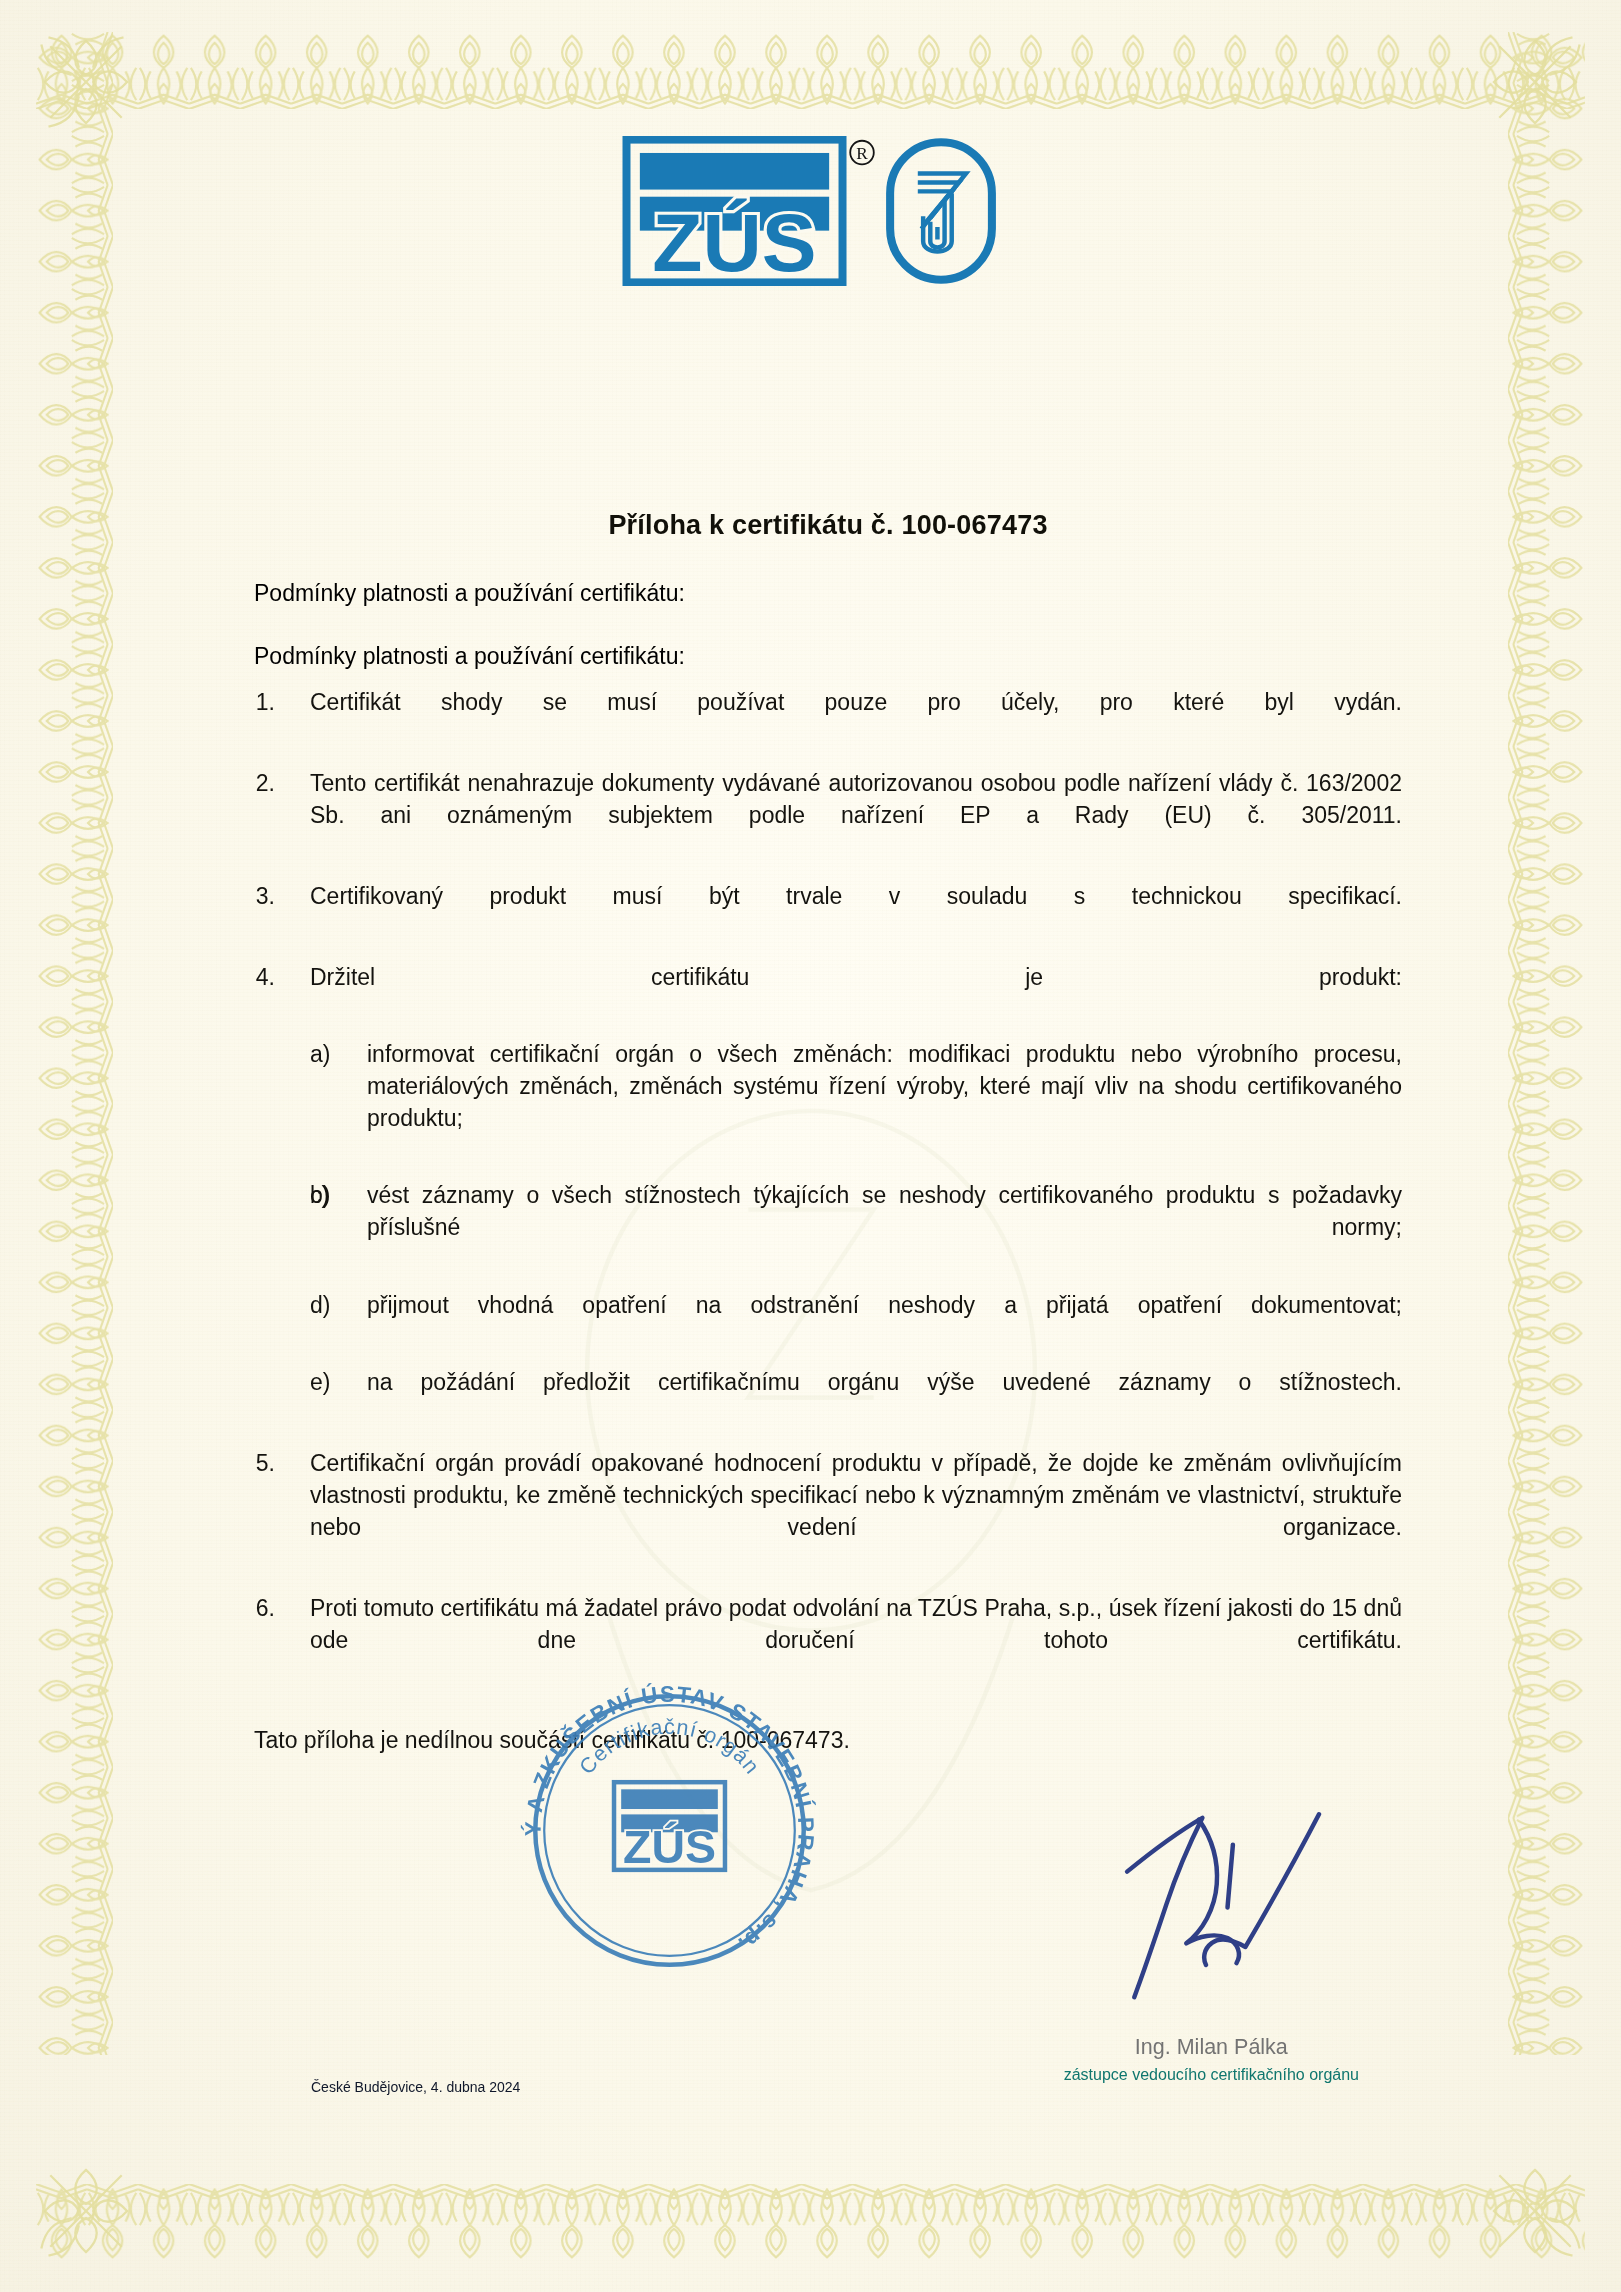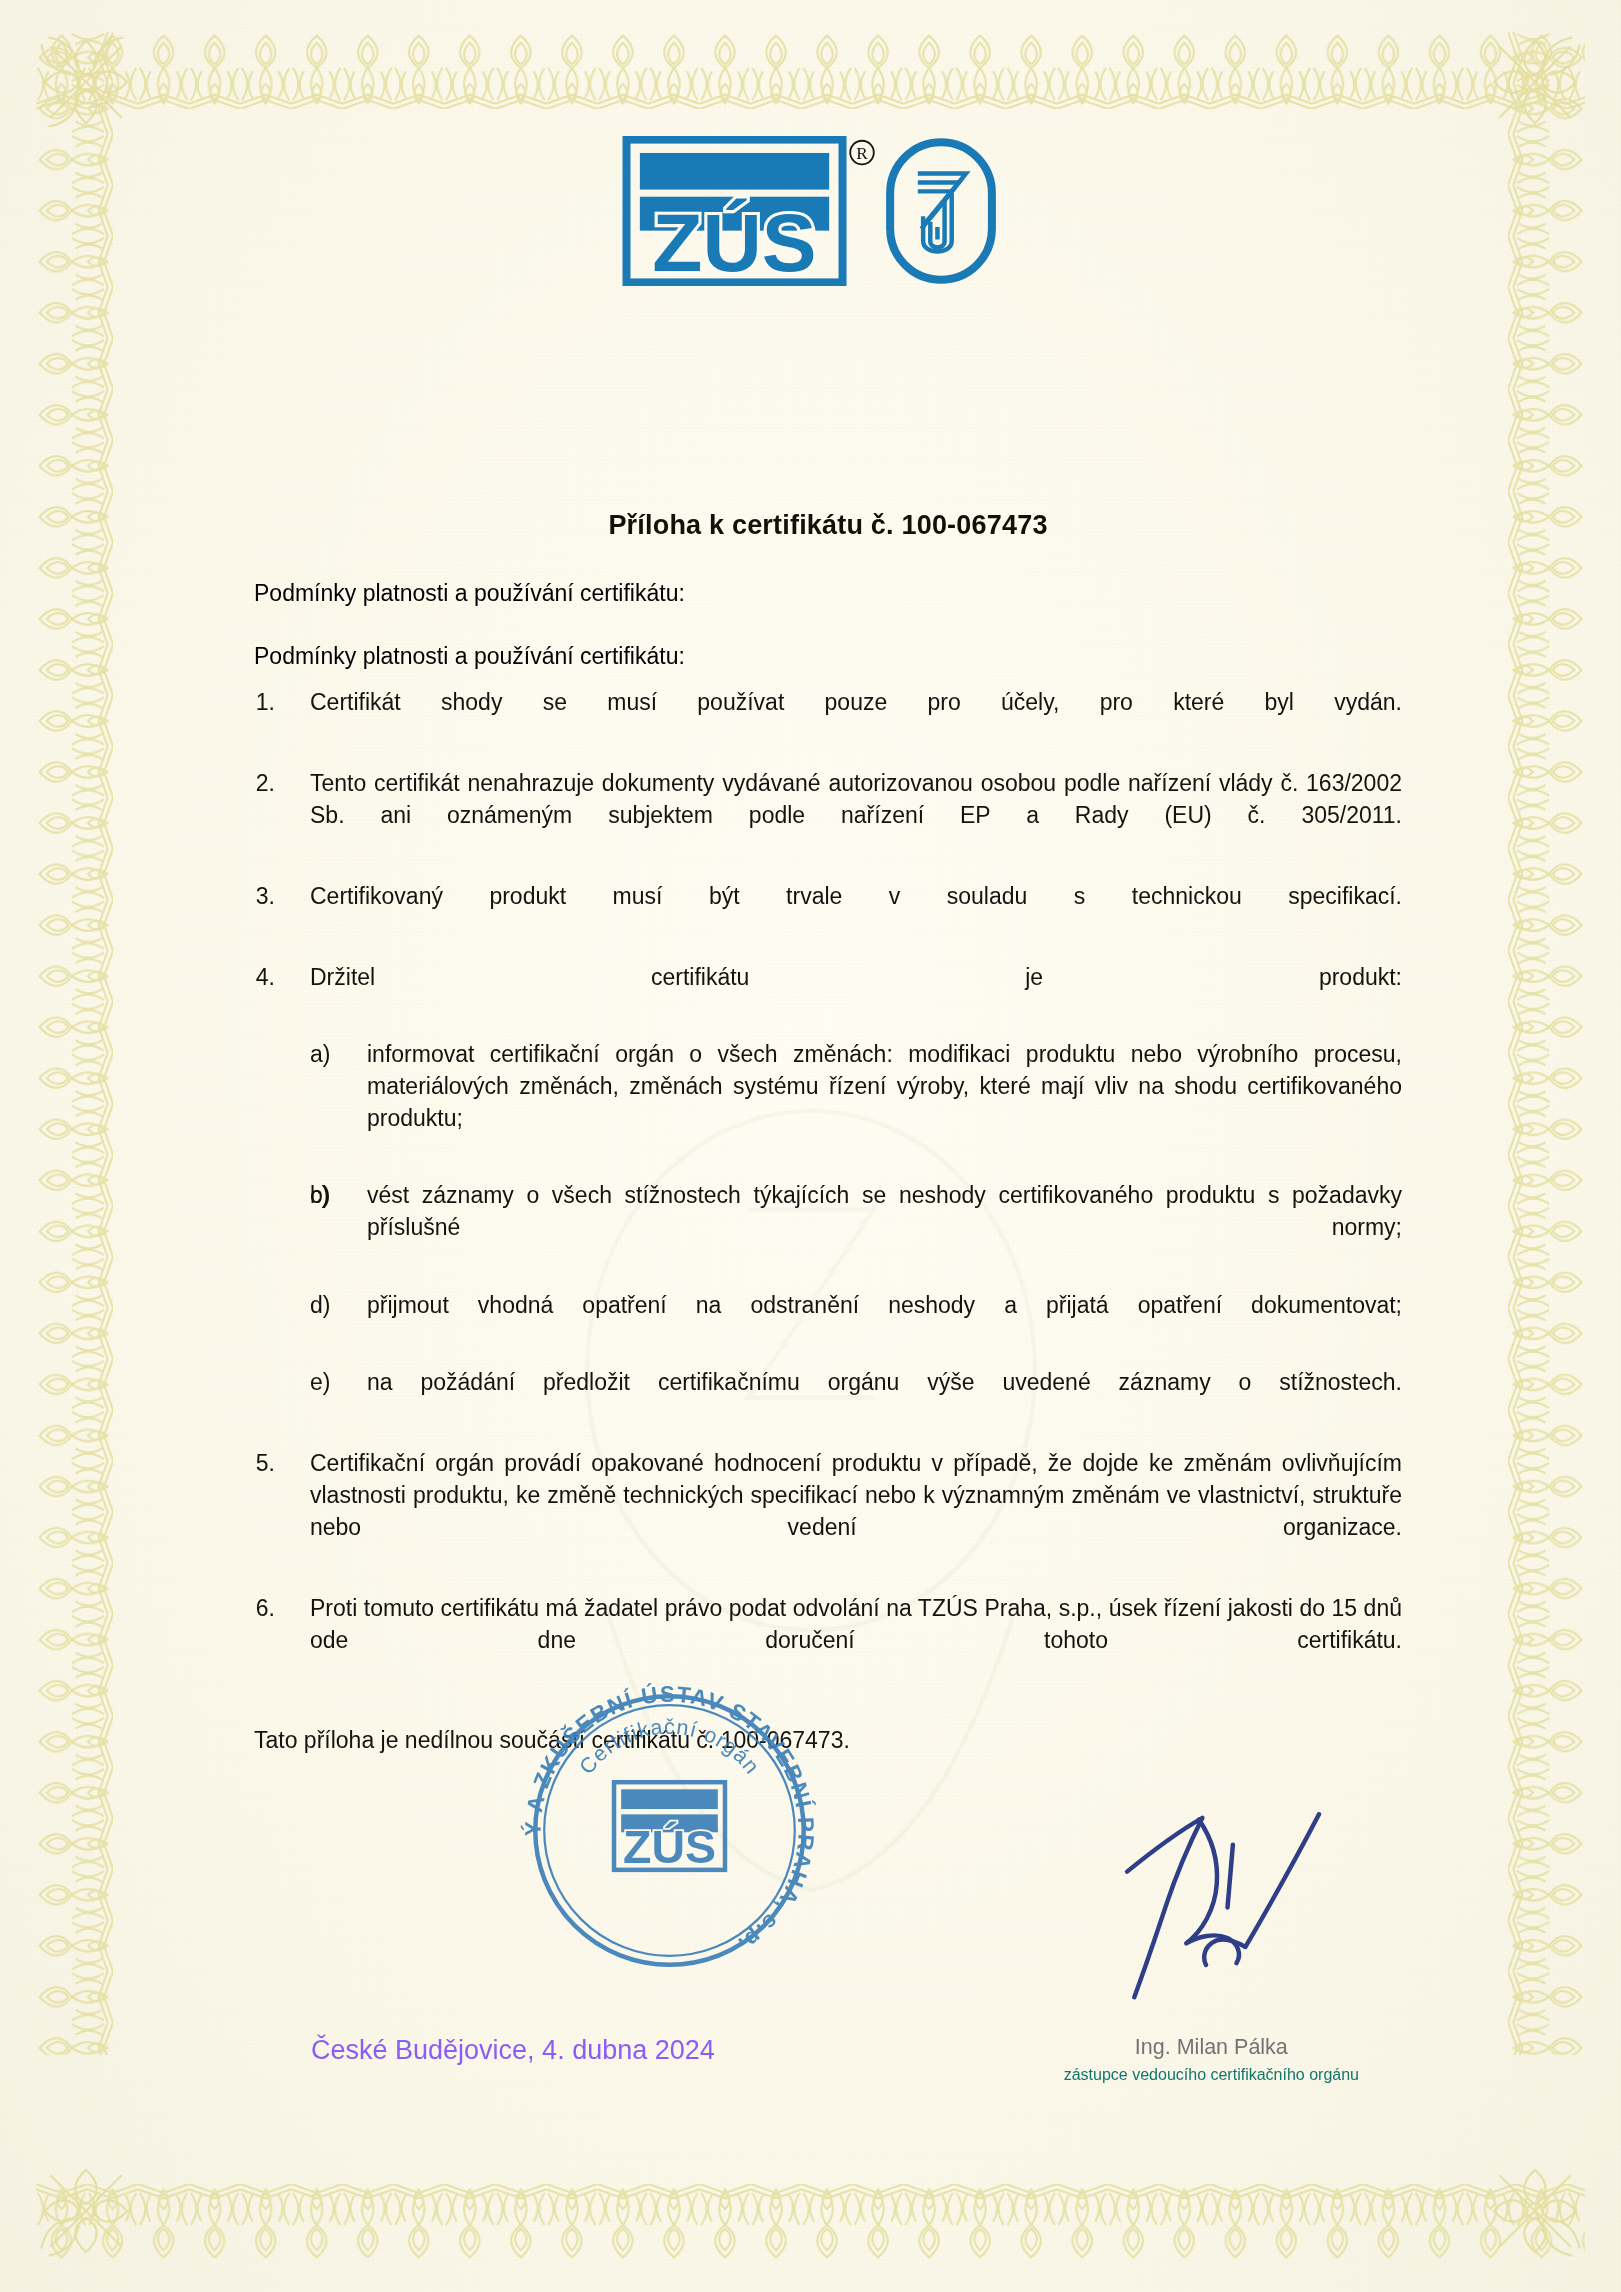--- a/index.html
+++ b/index.html
@@ -181,24 +181,25 @@
   .footer {
     position: absolute;
     left: 247px;
     top: 2035px;
     width: 1148px;
     display: flex;
     justify-content: space-between;
     align-items: flex-start;
   }
   .footer-place {
-    font-size: 27px;
-    color: #8b5cf6;
+    font-size: 14px;
+    color: #0f172a;
     white-space: nowrap;
     padding-left: 64px;
+    margin-top: 44px;
   }
   .footer-sign {
     text-align: center;
     padding-right: 36px;
   }
   .sign-name {
     font-size: 21.5px;
     color: #737373;
     white-space: nowrap;
   }

